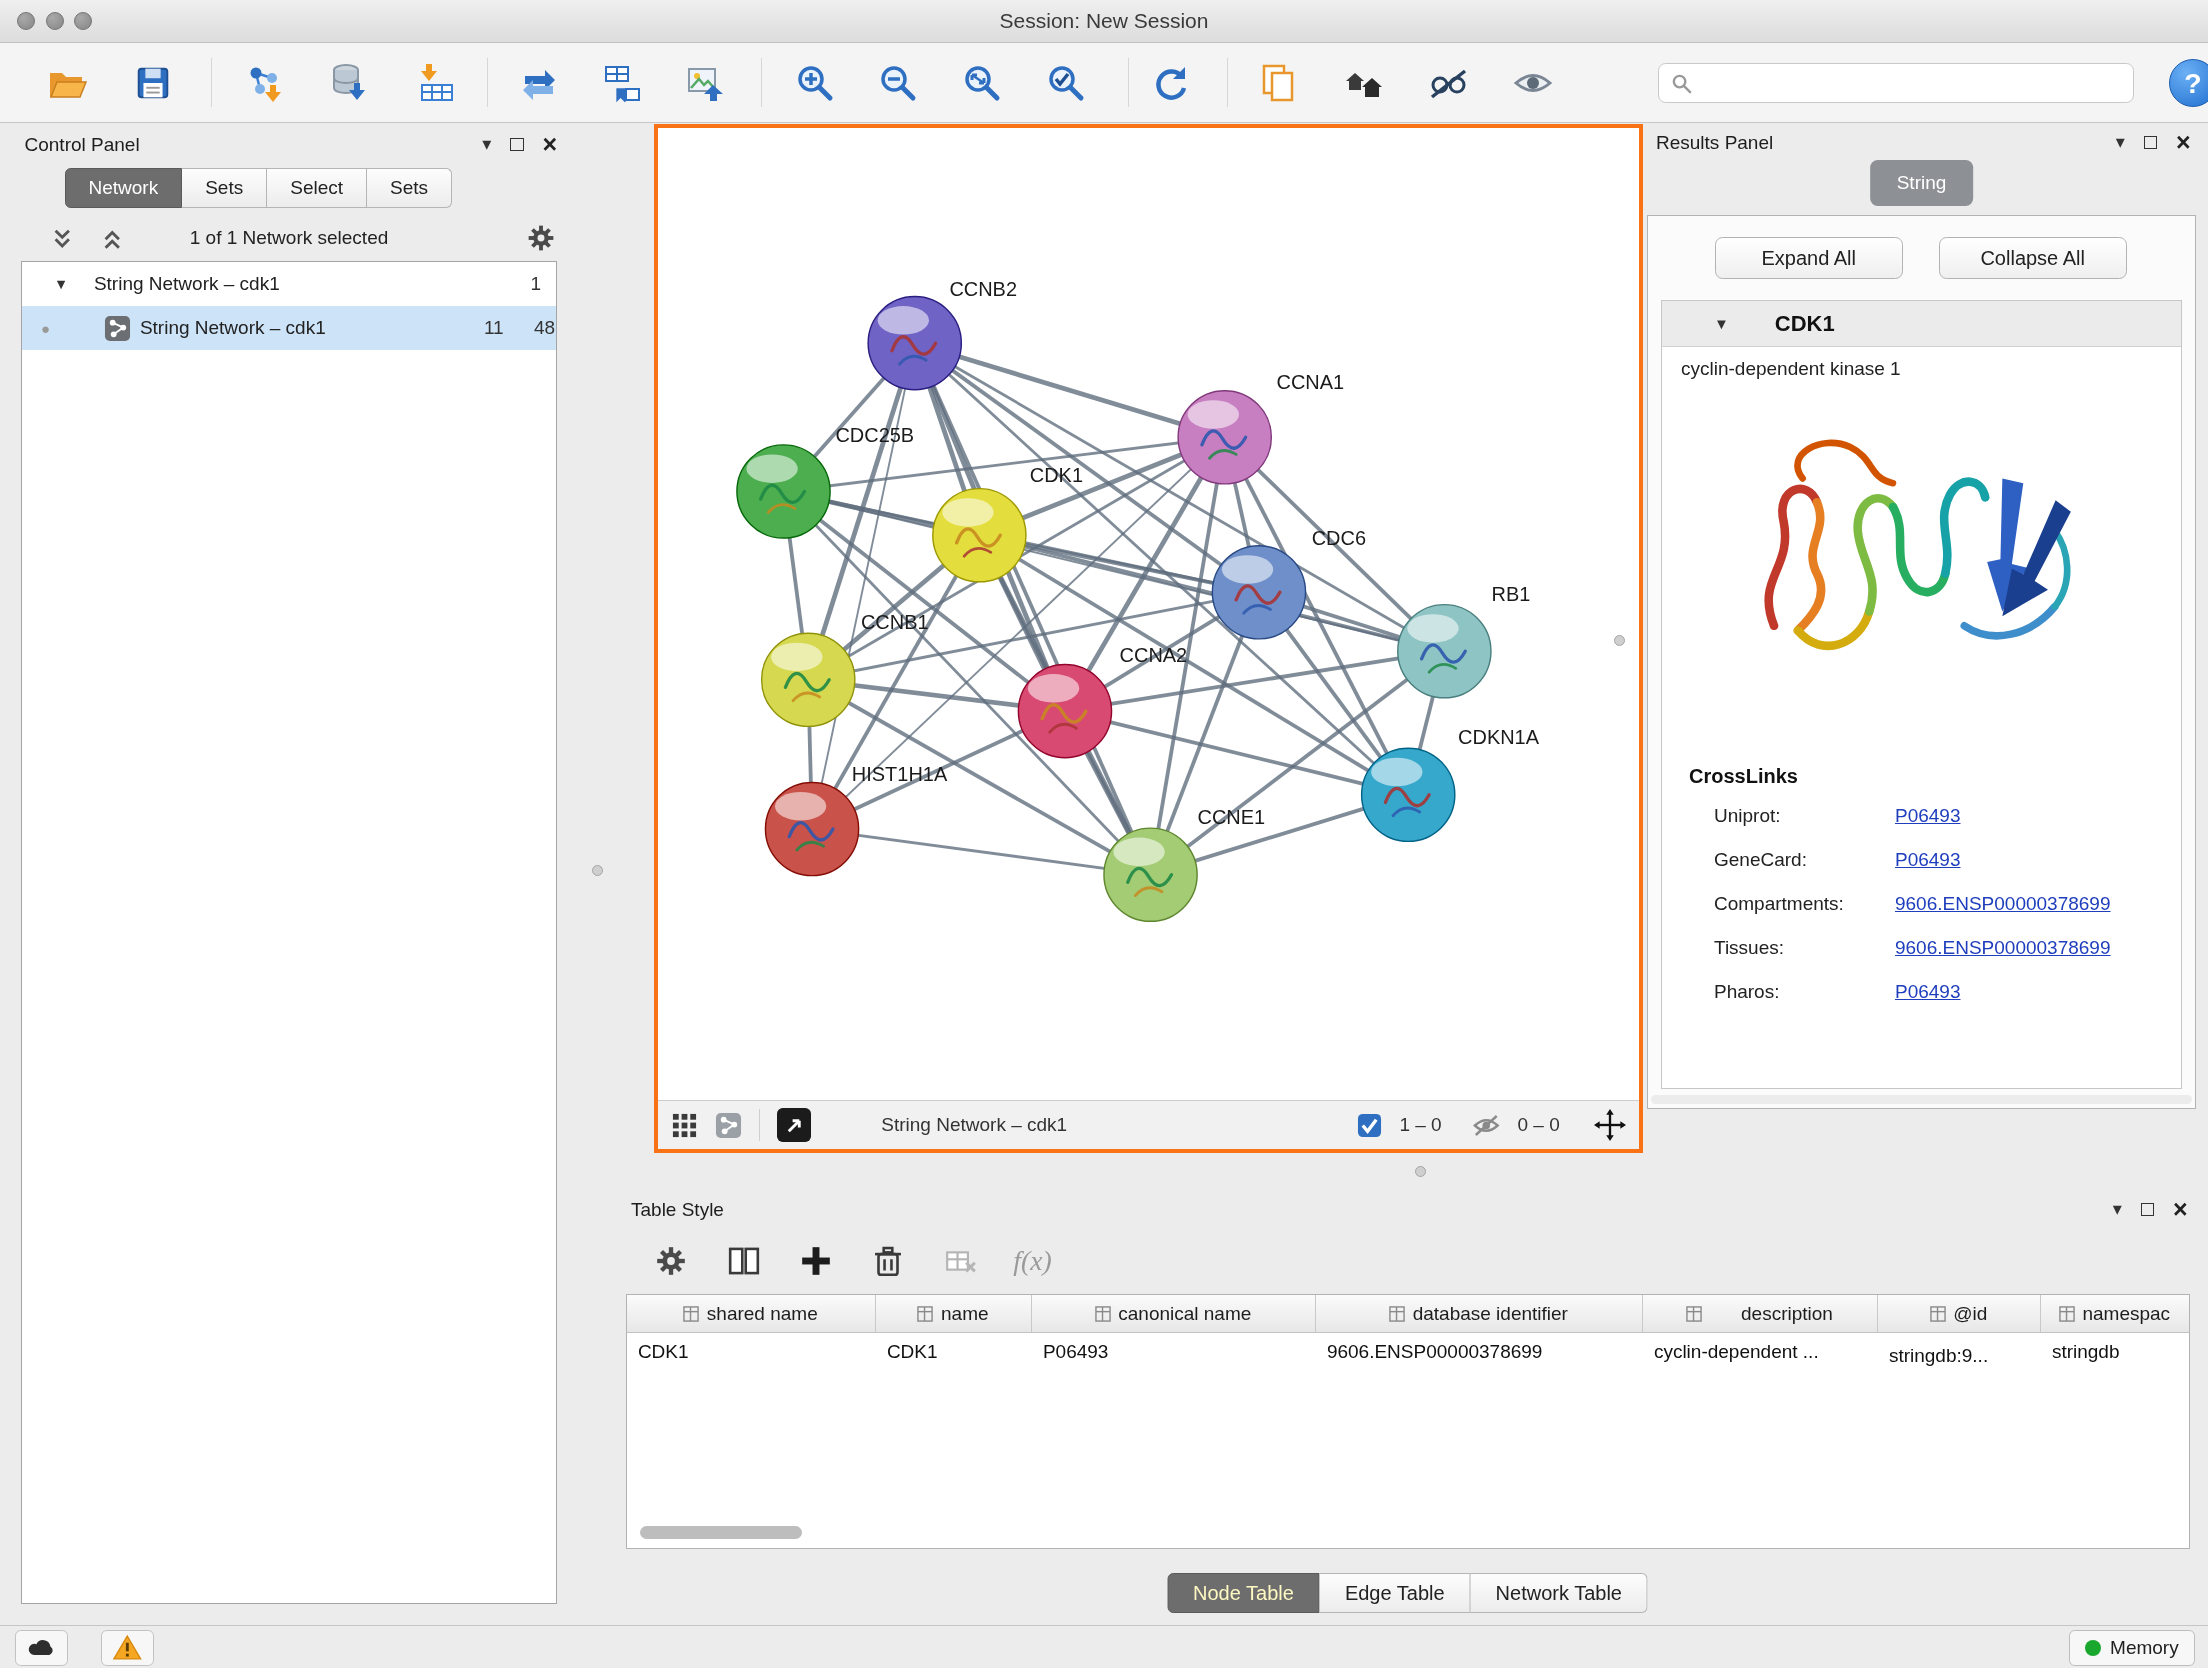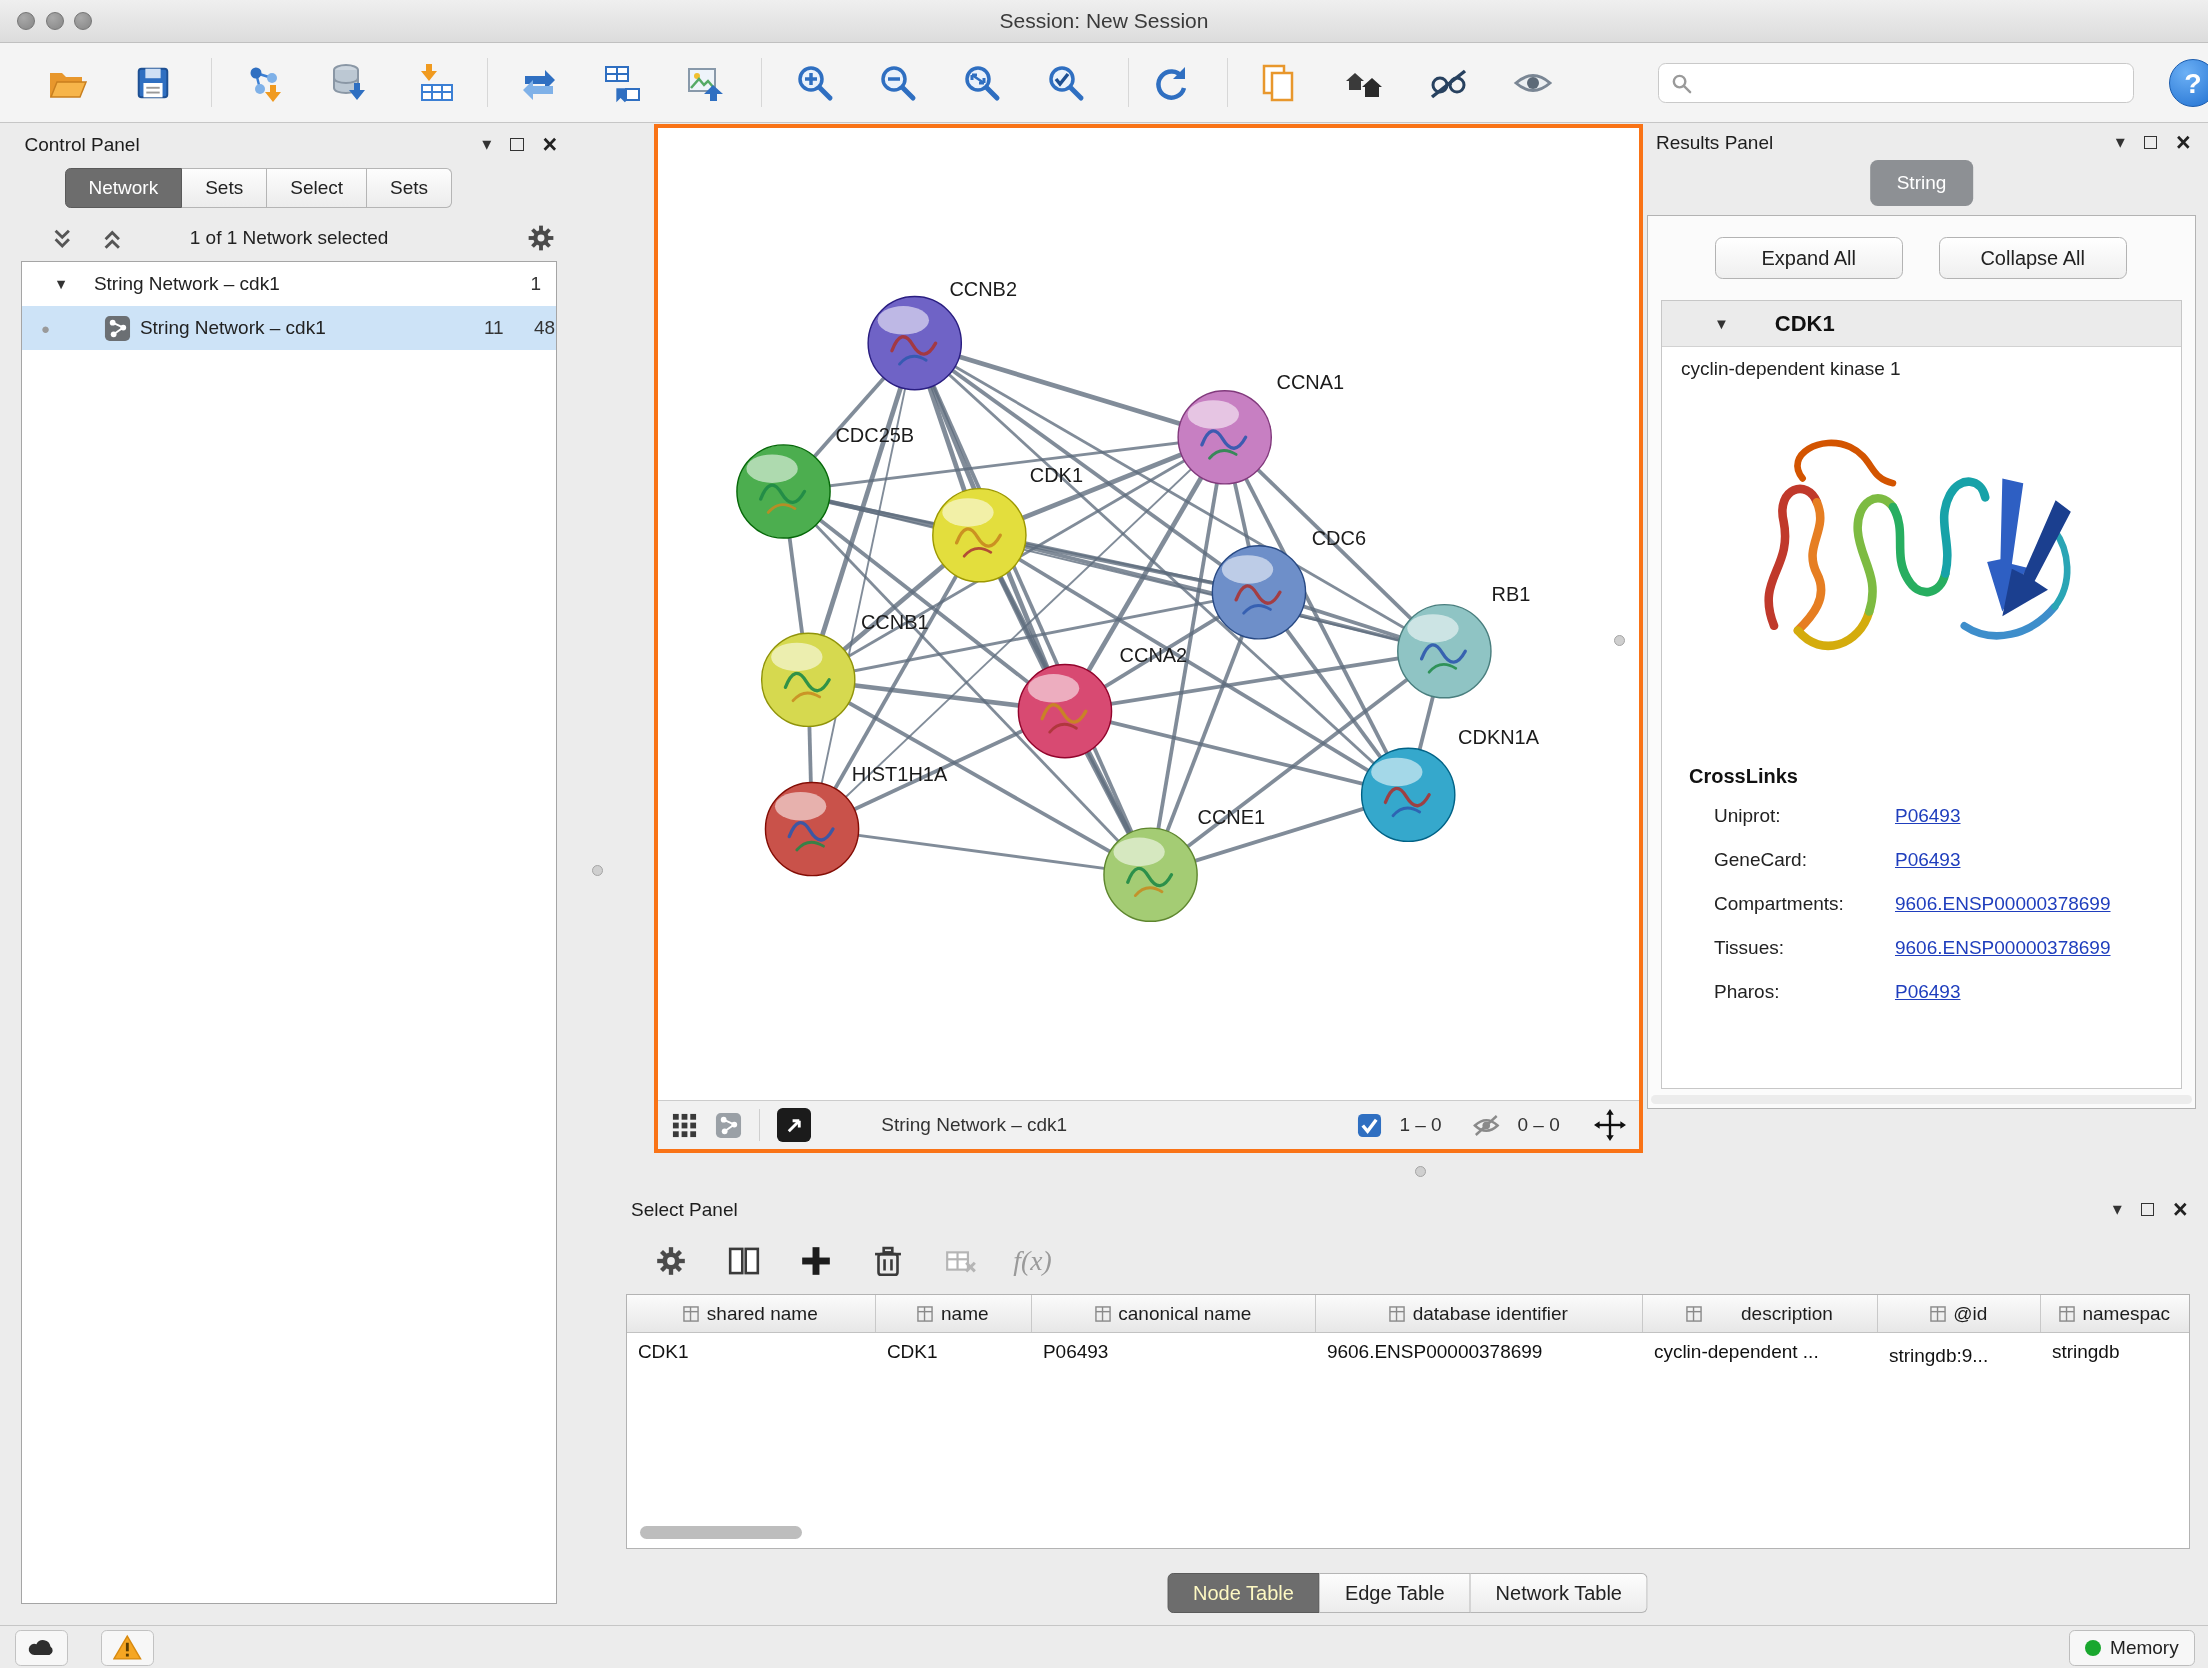--- a/index.html
+++ b/index.html
@@ -585,21 +585,21 @@
         <span class="xl-label">Pharos:</span>
         <span class="xl-link">P06493</span>
       </div>
     </div>
     <div class="res-hscroll"></div>
   </div>
 </div>
 
 <div class="table-panel">
   <div class="phdr">
-    <span class="ptitle">Select Panel</span>
+    <span class="ptitle">Table Style</span>
     <div class="hdr-icons">
       <span class="caret">▾</span>
       <span class="floatbox"></span>
       <span class="closex">×</span>
     </div>
   </div>
 
   <div class="tp-icon" style="left:28.5px;">
     <svg width="38" height="38" viewBox="0 0 44 44">
       <g stroke="#4a4a4a" stroke-width="5">

